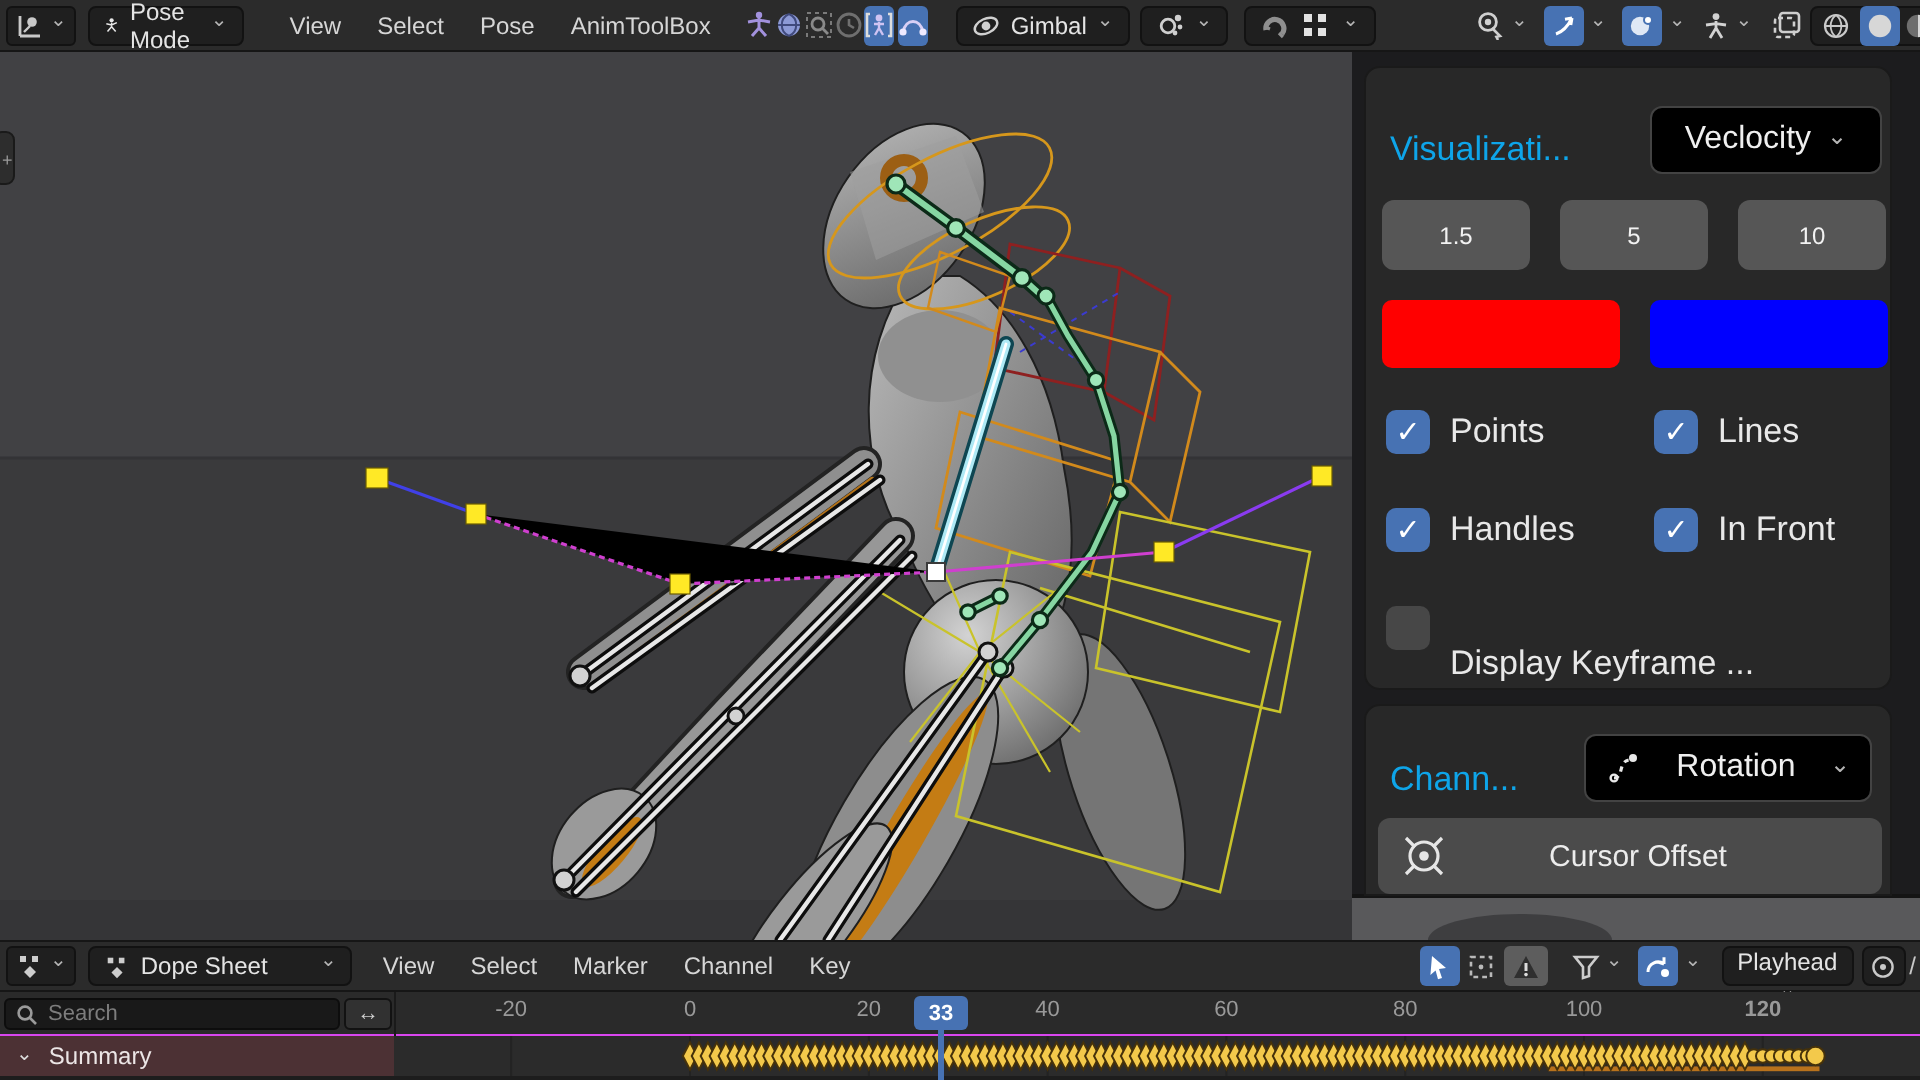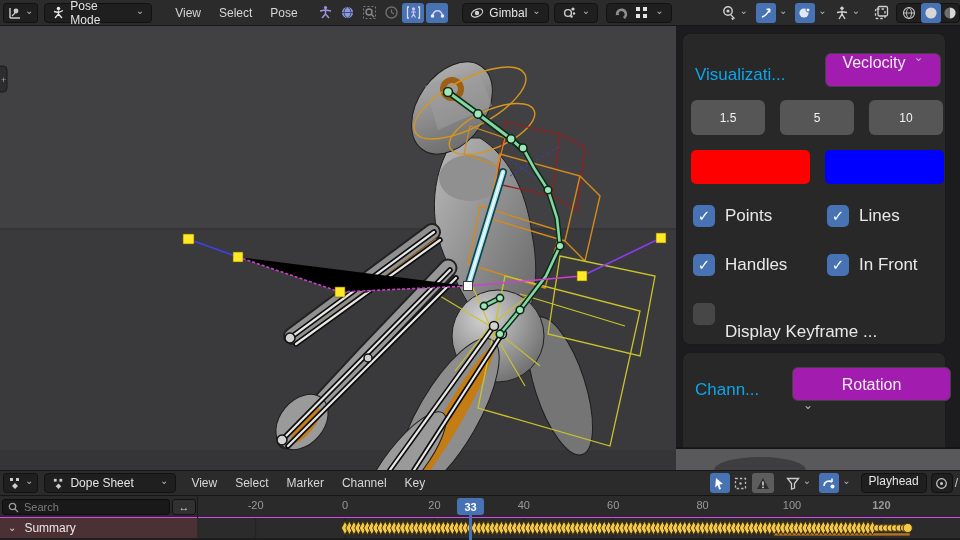--- a/index.html
+++ b/index.html
@@ -13,21 +13,21 @@
   .menu{font-size:12px;color:#d6d6d6;padding:0 9px;line-height:26px;}
   .chev{font-size:10px;color:#b5b5b5;line-height:10px;transform:translateY(-2px);}
   .icbtn{display:inline-flex;align-items:center;justify-content:center;width:22px;height:20px;border-radius:3px;}
   .icbtn.on{background:#4772b3;}
   .icbtn.litegray{background:#5d5d5d;}
   svg text{font-family:"Liberation Sans","DejaVu Sans",sans-serif;}
   
   .npanel{position:absolute;left:676px;top:26px;width:284px;height:444px;background:#1c1c1e;}
   .panelbox{position:absolute;left:6px;width:264px;background:#282828;border:1px solid #1a1a1a;border-radius:8px;}
   .plabel{font-size:17px;color:#0ea5e9;}
-  .dropdown{display:flex;justify-content:center;gap:8px;background:#a21caf;border:1px solid #434343;border-radius:6px;color:#efefef;font-size:16px;}
+  .dropdown{display:flex;align-items:center;justify-content:center;gap:8px;background:#000000;border:1px solid #434343;border-radius:6px;color:#efefef;font-size:16px;}
   .numbtn{position:absolute;height:35px;width:74px;background:#565656;border-radius:6px;color:#f2f2f2;font-size:12px;display:flex;align-items:center;justify-content:center;}
   .swatch{position:absolute;height:34px;width:119px;border-radius:5px;}
   .ckbox{position:absolute;width:22px;height:22px;border-radius:5px;background:#474747;display:flex;align-items:center;justify-content:center;color:#fff;font-size:15px;font-weight:bold;}
   .ckbox.on{background:#4772b3;}
   .cklabel{position:absolute;font-size:17px;color:#e8e8e8;white-space:nowrap;}
   
   .dsrow{position:absolute;left:0;width:960px;}
   .ruler-num{position:absolute;top:3px;transform:translateX(-50%);font-size:11px;color:#999;}
   .searchbox{position:absolute;left:2px;top:3px;width:168px;height:16px;background:#191919;border:1px solid #0d0d0d;border-radius:3px;display:flex;align-items:center;gap:5px;padding:0 5px;color:#7d7d7d;font-size:11px;}
   .framebadge{position:absolute;top:2px;height:17px;min-width:27px;background:#4772b3;border-radius:3px;color:#fff;font-size:11px;font-weight:bold;display:flex;align-items:center;justify-content:center;}
@@ -178,20 +178,21 @@
       <svg width="13" height="13" viewBox="0 0 13 13">
         <circle cx="6.5" cy="2.5" r="1.8" fill="#e8e8e8"></circle>
         <path d="M6.5,4.5 L6.5,8 M6.5,8 L3,12 M6.5,8 L10,12 M2,5.5 L6.5,6.5 L11,4.5" stroke="#e8e8e8" stroke-width="1.3" fill="none"></path>
       </svg>
       <span>Pose Mode</span>
       <span class="chev">⌄</span>
     </span>
     <span class="menu" style="margin-left:14px;">View</span>
     <span class="menu">Select</span>
     <span class="menu">Pose</span>
+    <span class="menu">AnimToolBox</span>
 
     <span class="icbtn" style="margin-left:8px;">
       <svg width="15" height="15" viewBox="0 0 15 15">
         <path d="M7.5,2 L7.5,9 M7.5,9 L4,13 M7.5,9 L11,13 M2,6 L7.5,5 L13,6" stroke="#a291dd" stroke-width="1.5" fill="none"></path>
         <circle cx="7.5" cy="2.5" r="1.6" fill="#a291dd"></circle>
       </svg>
     </span>
     <span class="icbtn">
       <svg width="15" height="15" viewBox="0 0 15 15">
         <circle cx="7.5" cy="7.5" r="5.5" fill="#8d9ad6"></circle>
@@ -341,28 +342,36 @@
       <div class="ckbox on" style="left:10px;top:220px;">✓</div>
       <div class="cklabel" style="left:42px;top:221px;">Handles</div>
       <div class="ckbox on" style="left:144px;top:220px;">✓</div>
       <div class="cklabel" style="left:176px;top:221px;">In Front</div>
       <div class="ckbox" style="left:10px;top:269px;"></div>
       <div class="cklabel" style="left:42px;top:288px;">Display Keyframe ...</div>
     </div>
 
     <div class="panelbox" style="top:326px;height:96px;border-radius:8px 8px 0 0;">
       <div class="abs plabel" style="left:12px;top:27px;">Chann...</div>
-      <div class="dropdown abs" style="left:109px;top:14px;width:159px;height:34px;justify-content:flex-start;padding:0 10px;flex-direction:column;">
+      <div class="dropdown abs" style="left:109px;top:14px;width:144px;height:34px;justify-content:flex-start;padding:0 10px;">
         <svg width="18" height="18" viewBox="0 0 18 18">
           <path d="M4,14 C9,14 6,5 12,5" stroke="#e8e8e8" stroke-width="1.6" fill="none" stroke-dasharray="2.5,2.5"></path>
           <circle cx="4" cy="14" r="1.7" fill="none" stroke="#e8e8e8" stroke-width="1.2"></circle>
           <circle cx="13.5" cy="4" r="2" fill="#e8e8e8"></circle>
         </svg>
         <span style="flex:1;text-align:center;">Rotation</span>
         <span class="chev" style="font-size:12px;">⌄</span>
+      </div>
+      <div class="abs" style="left:6px;top:56px;width:252px;height:38px;background:#4b4b4b;border-radius:6px;display:flex;align-items:center;">
+        <svg width="26" height="26" viewBox="0 0 26 26" style="margin-left:10px;">
+          <circle cx="13" cy="13" r="7" fill="none" stroke="#e6e6e6" stroke-width="1.6"></circle>
+          <path d="M4,4 L8.5,8.5 M22,4 L17.5,8.5 M4,22 L8.5,17.5 M22,22 L17.5,17.5" stroke="#e6e6e6" stroke-width="1.6"></path>
+          <circle cx="13" cy="13" r="2.4" fill="#e6e6e6"></circle>
+        </svg>
+        <span style="flex:1;text-align:center;font-size:15px;color:#ececec;margin-right:28px;">Cursor Offset</span>
       </div>
     </div>
   </div>
 
   <div class="hdr" style="top:470px;border-top:1px solid #161616;">
     <span class="flatbtn" style="margin-left:3px;background:#1f1f1f;border:1px solid #121212;">
       <svg width="14" height="14" viewBox="0 0 14 14">
         <rect x="2" y="2" width="3" height="3" fill="#cdcdcd"></rect>
           <rect x="8" y="2" width="3" height="3" fill="#cdcdcd"></rect>
         <path d="M7,7 L10,10 L7,13 L4,10 Z" fill="#cdcdcd"></path>

